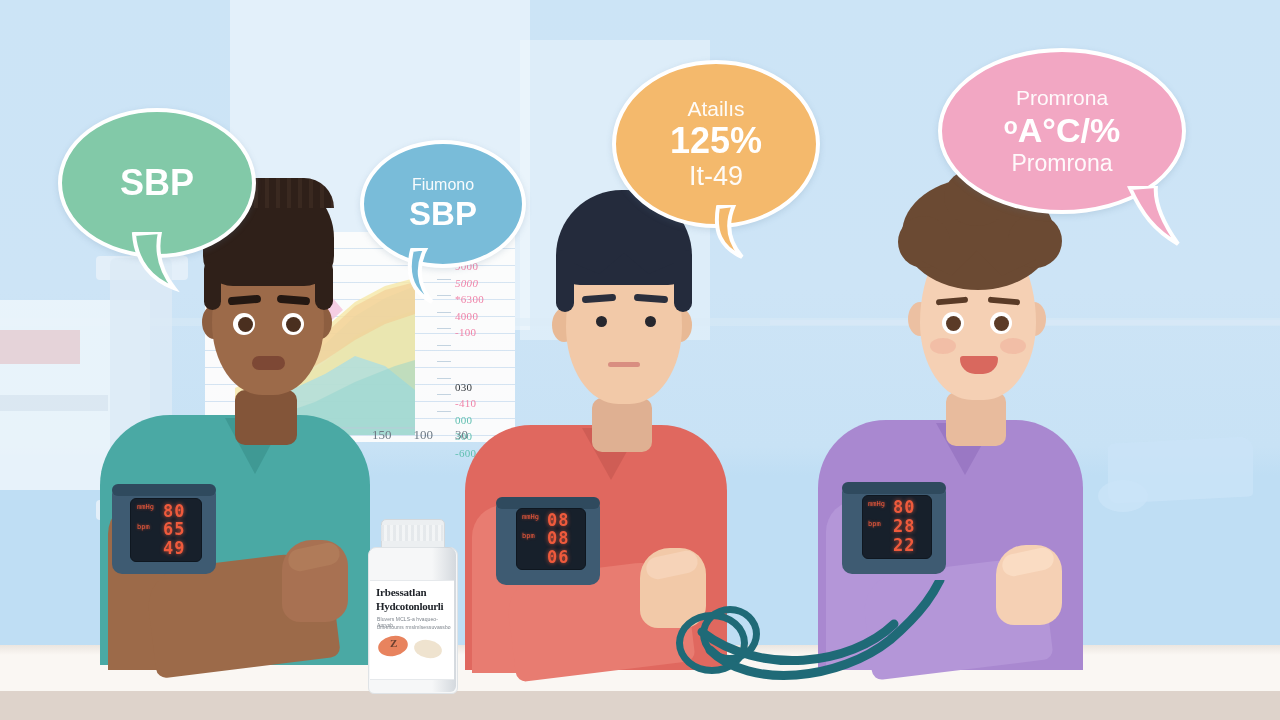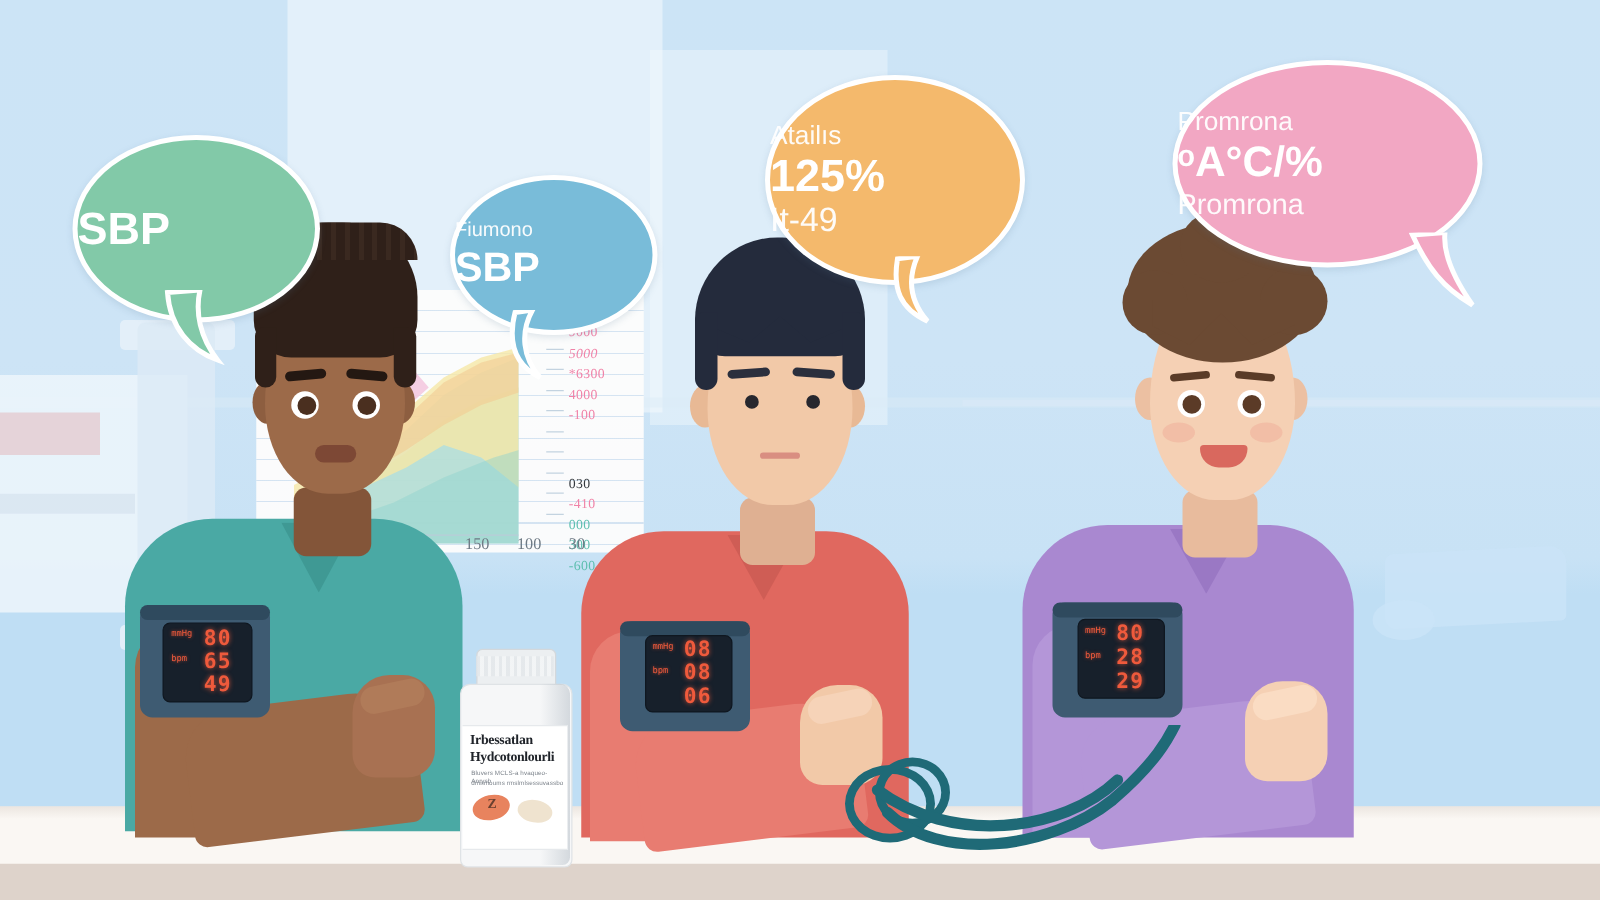--- a/index.html
+++ b/index.html
@@ -58,21 +58,21 @@
   .cuff{position:absolute;background:#3e5b72;border-radius:10px;}
   .cuffDark{position:absolute;background:#355066;border-radius:8px;}
   .cuffScreen{position:absolute;background:#17202b;border-radius:6px;border:1px solid #0f1720;}
   .seg{position:absolute;color:#ef5a3c;font-family:"DejaVu Sans Mono",monospace;font-weight:bold;
        letter-spacing:1px;text-shadow:0 0 4px rgba(239,90,60,.8);}
   .segSm{position:absolute;color:#ef5a3c;font-family:"DejaVu Sans Mono",monospace;font-size:7px;
        text-shadow:0 0 3px rgba(239,90,60,.7);}
 
   
   .bubble{position:absolute;border-radius:50%;border:4px solid #fff;
-          display:flex;flex-direction:column;align-items:flex-start;justify-content:center;
+          display:flex;flex-direction:column;align-items:center;justify-content:center;
           color:#fff;text-align:center;box-shadow:0 2px 6px rgba(90,120,150,.18);}
   .bubble .l1{font-size:17px;opacity:.95;}
   .bubble .l2{font-weight:bold;}
   .bubble .l3{font-size:17px;opacity:.95;}
 
   
   .bottleCap{position:absolute;left:381px;top:519px;width:62px;height:30px;background:#eceff1;
         border-radius:5px 5px 2px 2px;border:1px solid #d3d8dc;}
   .bottleCapRib{position:absolute;left:381px;top:525px;width:62px;height:16px;
         background:repeating-linear-gradient(90deg,#e3e7ea 0 3px,#f4f6f7 3px 6px);opacity:.8;}
@@ -278,21 +278,21 @@
     <div class="cheek" style="left:930px;top:338px;width:26px;height:16px;background:#f0a894;"></div>
     <div class="cheek" style="left:1000px;top:338px;width:26px;height:16px;background:#f0a894;"></div>
     <div class="mouth" style="left:960px;top:356px;width:38px;height:18px;background:#d9685e;border-radius:4px 4px 20px 20px;"></div>
     <div class="cuff" style="left:842px;top:482px;width:104px;height:92px;"></div>
     <div class="cuffDark" style="left:842px;top:482px;width:104px;height:12px;background:#2f4a5e;"></div>
     <div class="cuffScreen" style="left:862px;top:495px;width:68px;height:62px;">
       <span class="segSm" style="left:5px;top:4px;">mmHg</span>
       <span class="seg" style="left:30px;top:1px;font-size:17px;">80</span>
       <span class="segSm" style="left:5px;top:24px;">bpm</span>
       <span class="seg" style="left:30px;top:20px;font-size:17px;">28</span>
-      <span class="seg" style="left:30px;top:39px;font-size:17px;">29</span>
+      <span class="seg" style="left:30px;top:39px;font-size:17px;">22</span>
     </div>
   </div>
 
   <div class="tube" style="left:676px;top:612px;width:58px;height:48px;border-color:#1f6a77;"></div>
   <div class="tube" style="left:700px;top:606px;width:46px;height:42px;border-color:#1f6a77;"></div>
   <svg style="position:absolute;left:640px;top:580px;" width="340" height="110">
     <path d="M70,70 C110,110 200,100 250,60 C285,30 295,10 300,0" fill="none" stroke="#1f6a77" stroke-width="9" stroke-linecap="round"></path>
     <path d="M62,52 C120,96 210,86 254,44" fill="none" stroke="#1f6a77" stroke-width="9" stroke-linecap="round"></path>
   </svg>
 

